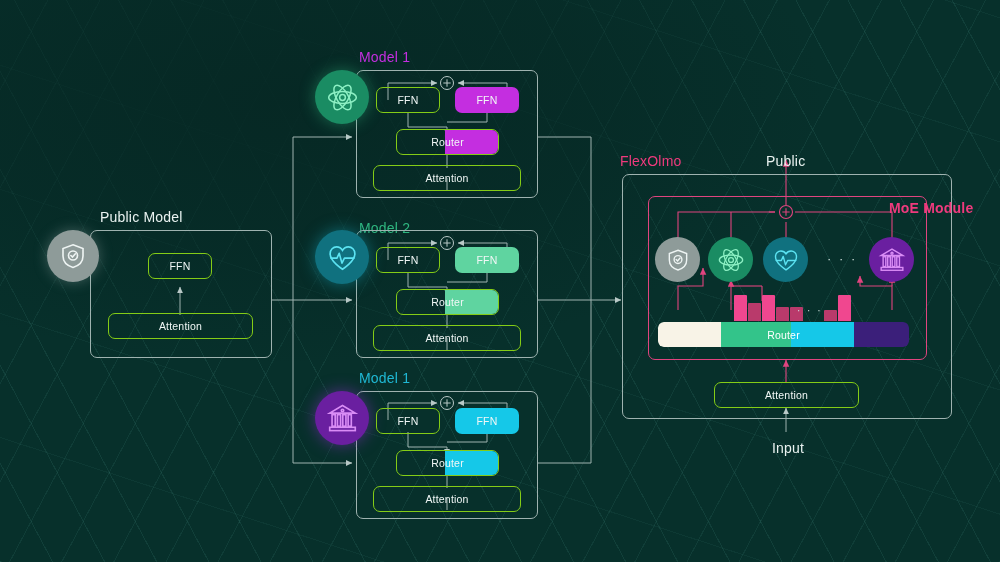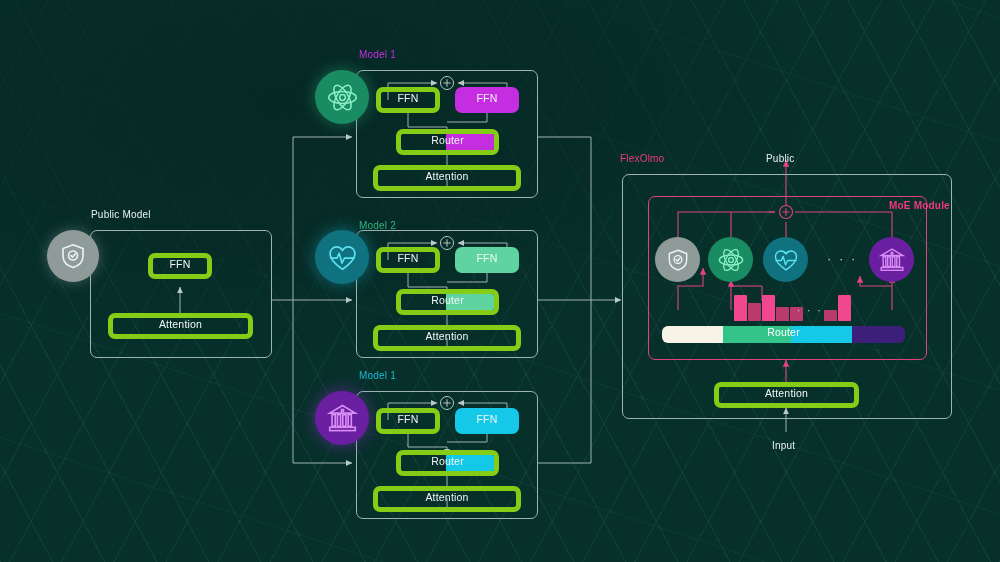--- a/index.html
+++ b/index.html
@@ -25,42 +25,42 @@
       repeating-linear-gradient(18deg, rgba(120,220,205,.05) 0 1px, transparent 1px 118px);
     pointer-events:none;
   }
   #grid::after{
     content:"";
     position:absolute; inset:0;
     background:radial-gradient(ellipse 70% 60% at 28% 18%, rgba(6,40,36,.96) 0%, rgba(6,40,36,.55) 45%, rgba(6,40,36,0) 78%);
   }
   svg#wires{ position:absolute; inset:0; }
 
-  .lbl{ position:absolute; font-size:10px; letter-spacing:.2px; white-space:nowrap; }
+  .lbl{ position:absolute; font-size:14px; letter-spacing:.2px; white-space:nowrap; }
   .lbl-white{ color:#e9f2f0; }
   .lbl-pink{ color:#ef3a7d; }
   .lbl-purple{ color:#c42ee0; }
   .lbl-green{ color:#2fb67f; }
   .lbl-cyan{ color:#1fb8d4; }
 
   
   .panel{
     position:absolute;
     border:1px solid #9fb3b0;
     border-radius:7px;
     background:transparent;
   }
   .panel-pink{ border-color:#e0447f; }
 
   
   .blk{
     position:absolute;
-    border:5px solid #84cc16;
+    border:1px solid #84cc16;
     border-radius:7px;
-    display:flex; justify-content:center;
+    display:flex; align-items:center; justify-content:center;
     color:#f1f7f6;
     font-size:10.5px;
     letter-spacing:.2px;
     background:transparent;
     overflow:hidden;
   }
   .blk span{ position:relative; z-index:2; }
   .blk.solid{ border-color:transparent; }
   .fill{ position:absolute; top:0; bottom:0; z-index:1; }
 
@@ -176,21 +176,21 @@
       <path d="M786,382 V360" marker-end="url(#ahp)"></path>
     </g>
     <circle cx="786" cy="212" r="6.5" fill="none" stroke="#e0447f" stroke-width="1.1"></circle>
     <path d="M782.3,212 H789.7 M786,208.3 V215.7" stroke="#e0447f" stroke-width="1.1"></path>
 
     <g stroke="#9fb3b0" stroke-width="1" fill="none">
       <path d="M786,432 V408" marker-end="url(#ah)"></path>
     </g>
   </svg>
 
-  <div class="lbl lbl-white" style="left:91px; top:209px;">Public Model</div>
+  <div class="lbl lbl-white" style="left:100px; top:209px;">Public Model</div>
   <div class="panel" style="left:90px; top:230px; width:182px; height:128px;"></div>
 
   <div class="badge" style="left:47px; top:230px; width:52px; height:52px; background:#8e9b99; box-shadow:0 0 14px rgba(170,190,188,.35);">
     <svg width="30" height="30" viewBox="0 0 24 24" fill="none" stroke="#eef4f3" stroke-width="1.3">
       <path d="M12 3 L20 6 V12 C20 16.5 16.5 19.8 12 21.2 C7.5 19.8 4 16.5 4 12 V6 Z"></path>
       <circle cx="12" cy="11.6" r="3.6"></circle>
       <path d="M10.3 11.6 L11.6 12.9 L13.9 10.2" stroke-linecap="round"></path>
     </svg>
   </div>
 

